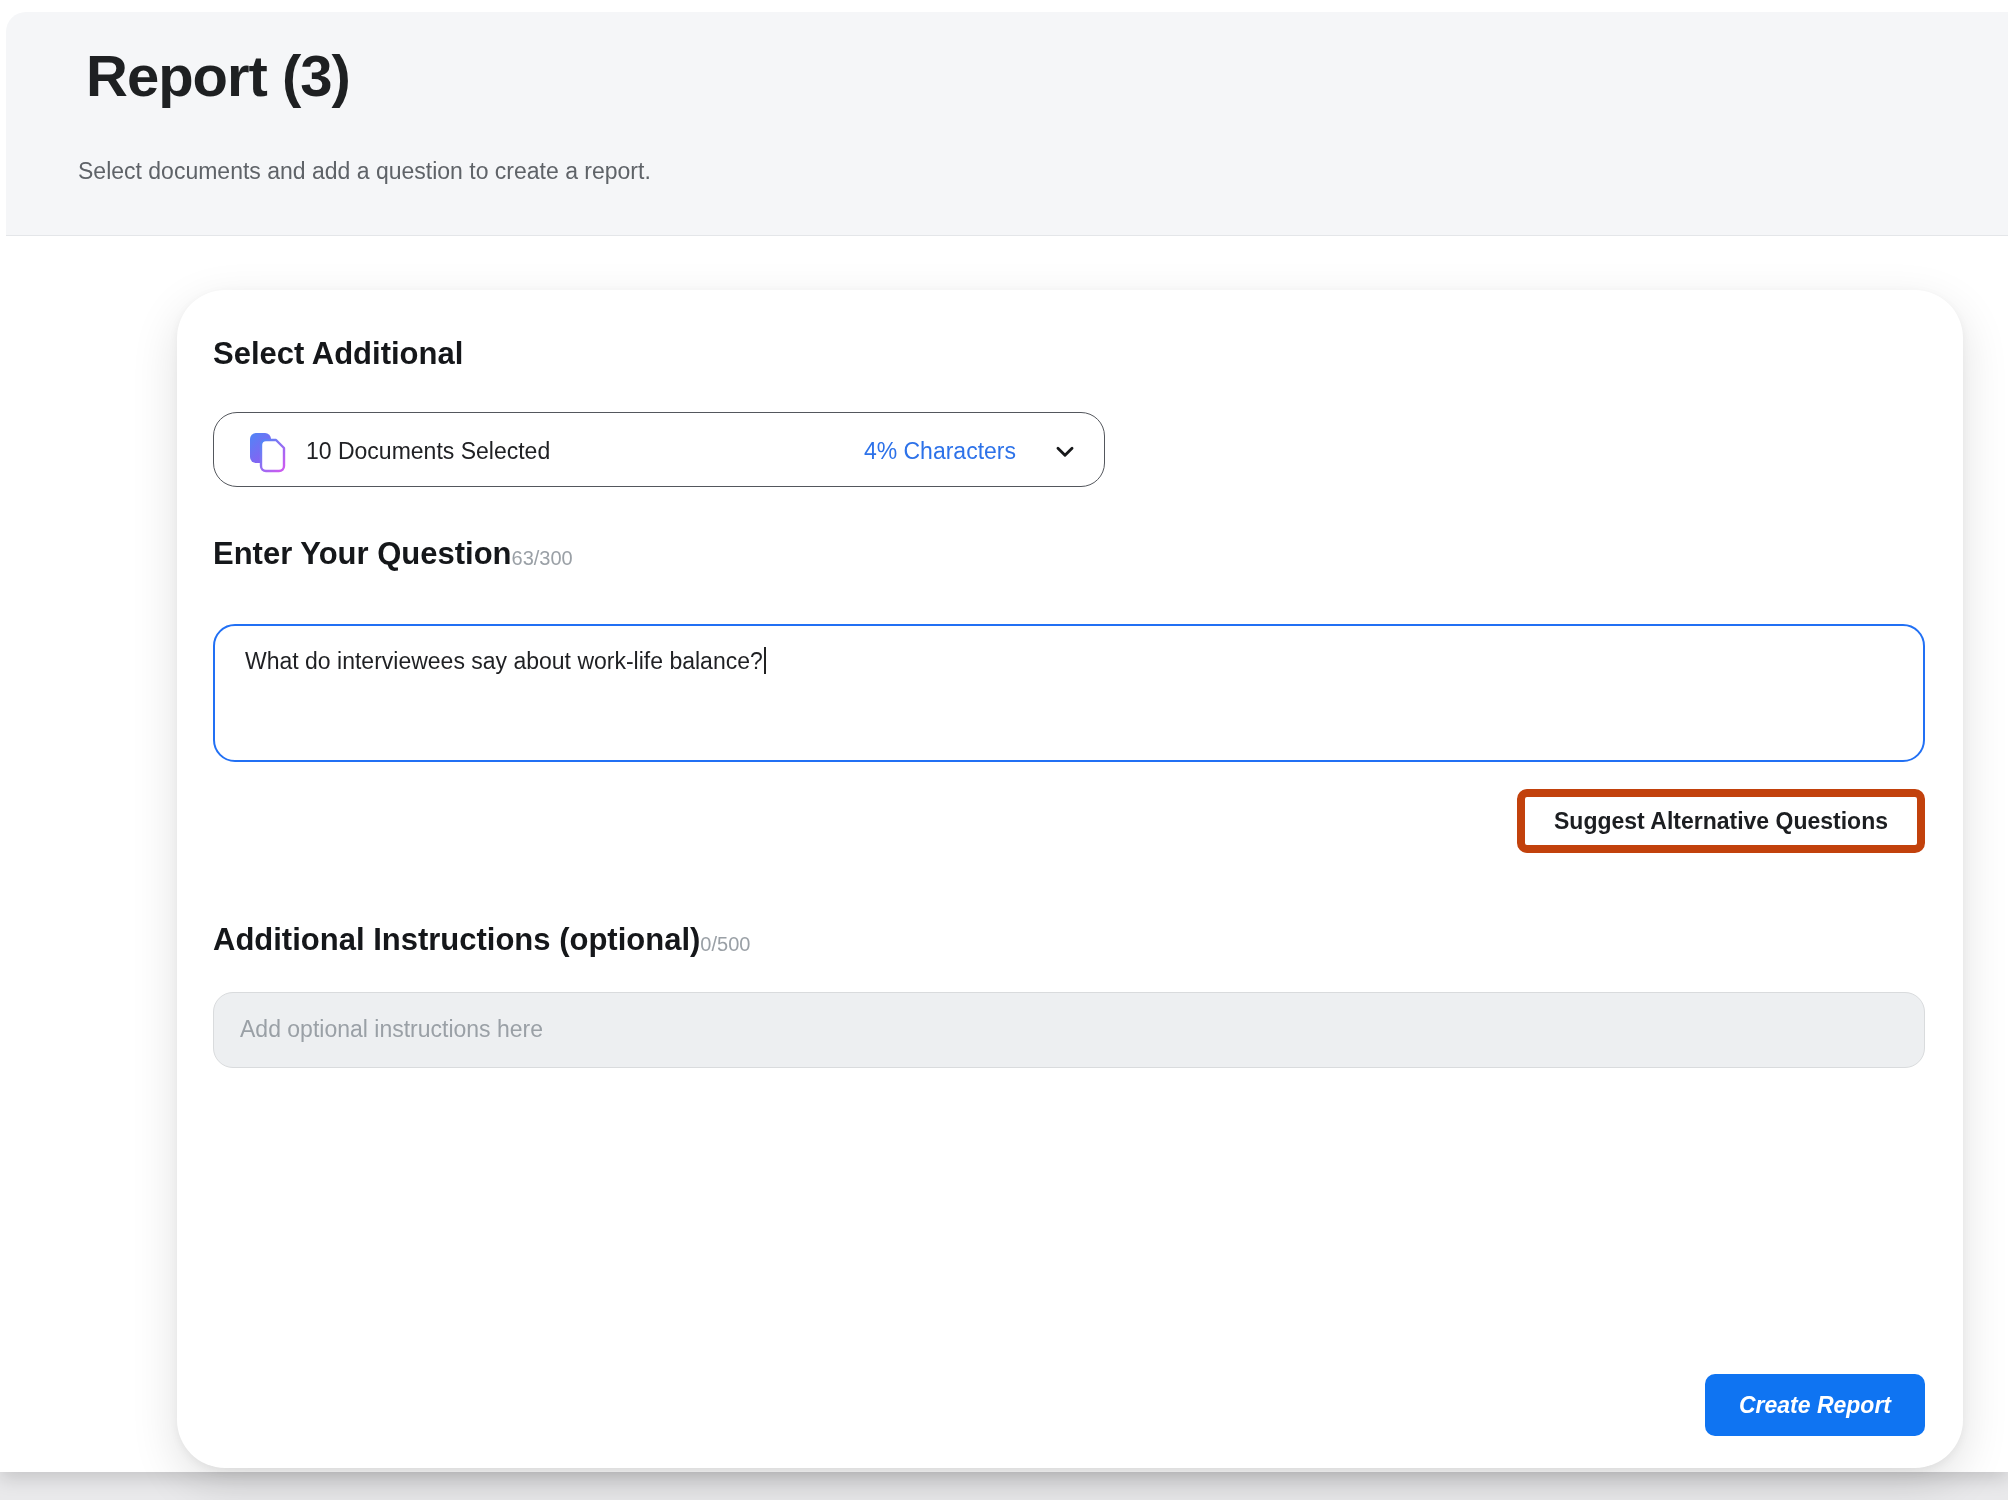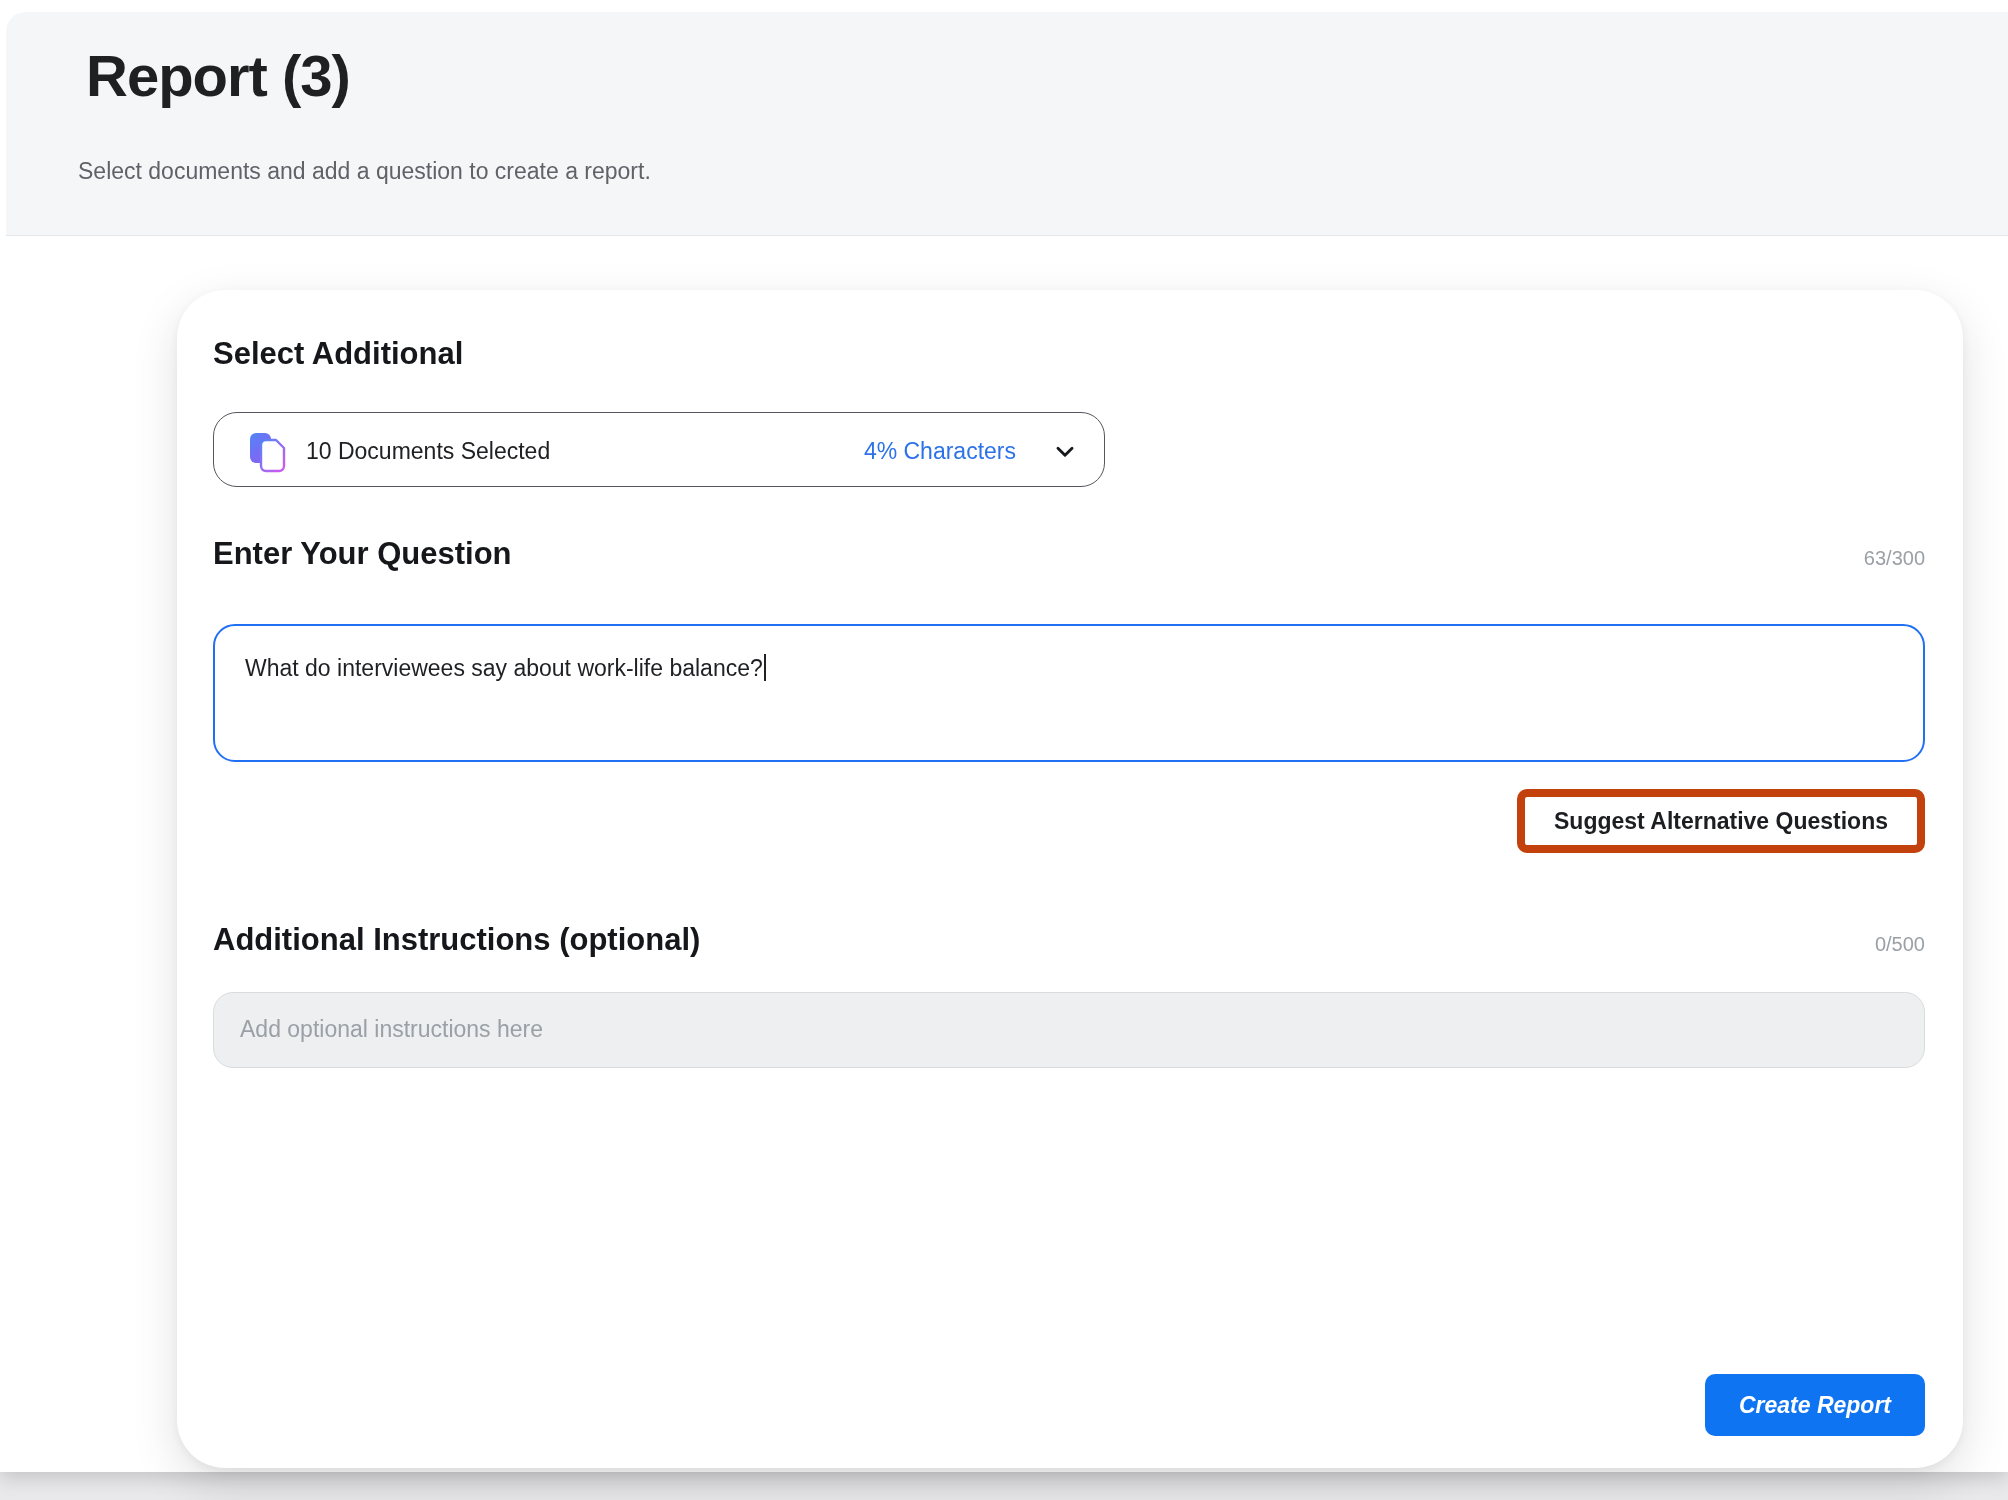--- a/index.html
+++ b/index.html
@@ -58,21 +58,21 @@
   }
   .section-title {
     margin: 0;
     font-size: 31px;
     line-height: 36px;
     font-weight: bold;
     color: #15171a;
   }
   .section-head-row {
     display: flex;
-    justify-content: space-between;
+    justify-content: flex-start;
     align-items: flex-end;
   }
   .counter {
     font-size: 20px;
     color: #9aa0a6;
     padding-bottom: 2px;
   }
   
   .doc-pill {
     margin-top: 40px;
@@ -104,21 +104,21 @@
   }
   
   .question-head { margin-top: 49px; }
   .question-box {
     margin-top: 52px;
     width: 1712px;
     height: 138px;
     border: 2.5px solid #2170f4;
     border-radius: 22px;
     background: #ffffff;
-    padding: 27px 30px;
+    padding: 20px 30px;
     font-size: 23px;
     line-height: 30px;
     color: #1f2023;
     cursor: text;
   }
   .caret {
     display: inline-block;
     width: 2px;
     height: 27px;
     background: #222;

